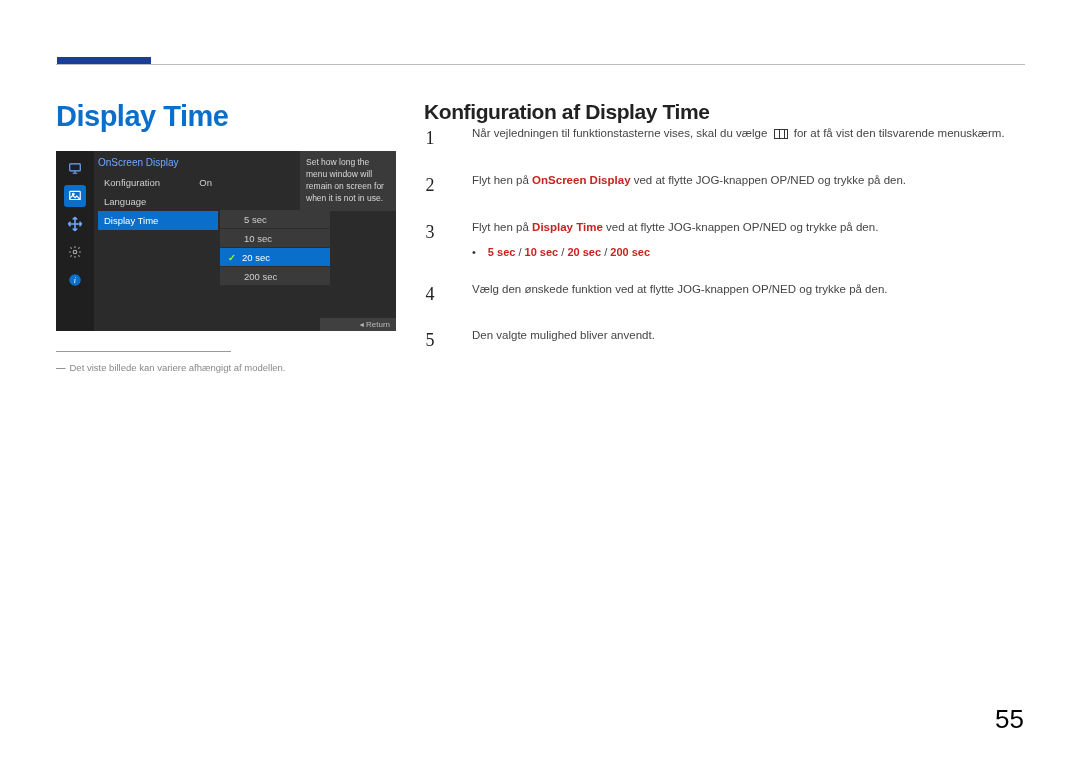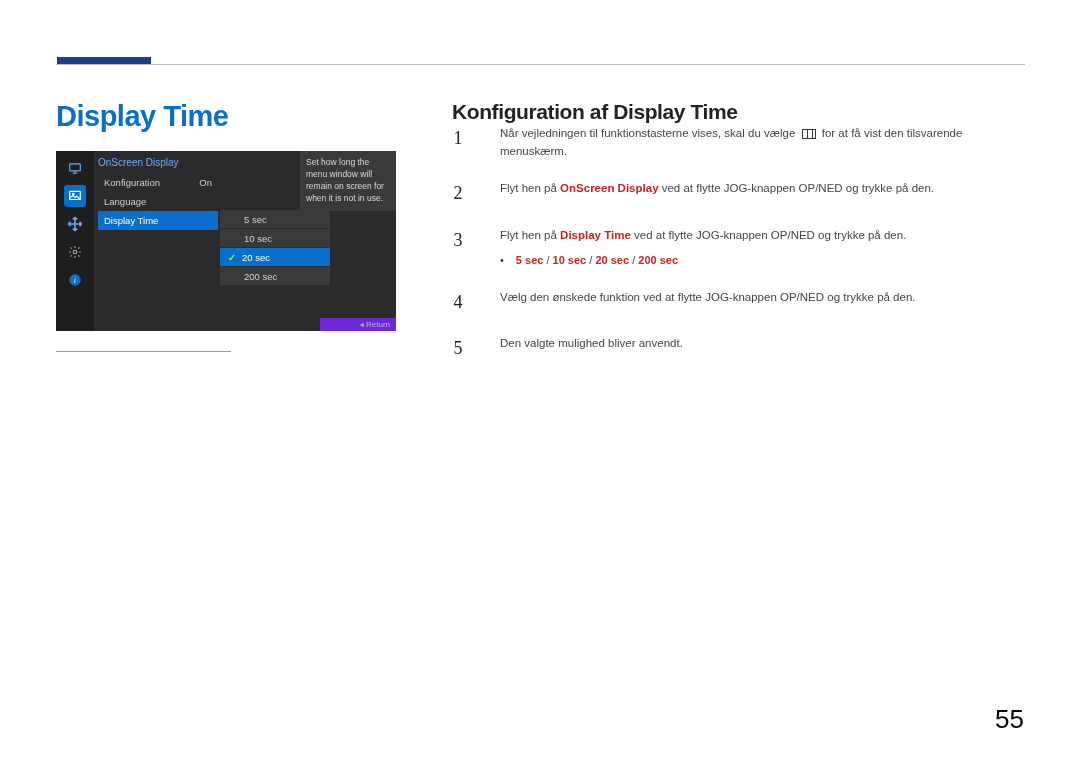--- a/index.html
+++ b/index.html
@@ -27,21 +27,21 @@
     border-top: 1px solid #bbb;
   }
   .page {
     position: absolute;
     left: 56px;
     right: 56px;
     top: 100px;
   }
   .two-col {
     display: flex;
-    gap: 56px;
+    gap: 28px;
   }
   .left-col { width: 340px; }
   .right-col { flex: 1; }
   .section-title {
     color: #0a6ecb;
     font-size: 29px;
     font-weight: 600;
     margin-bottom: 18px;
     letter-spacing: -0.5px;
   }
@@ -120,21 +120,21 @@
     background: #3a3a3a;
     font-size: 8.5px;
     line-height: 1.4;
     padding: 6px 6px;
     color: #d8d8d8;
   }
   .osd-return {
     position: absolute;
     right: 0; bottom: 0;
     width: 76px;
-    background: #6d28d9;
+    background: #404040;
     font-size: 8px;
     text-align: right;
     padding: 2px 6px;
     color: #bbb;
   }
   .footnote-rule {
     width: 175px;
     border-top: 1px solid #999;
     margin-top: 20px;
     margin-bottom: 10px;
@@ -272,20 +272,23 @@
           <div class="osd-sub-row">
               <span style="width:10px"></span>
               <span>200 sec</span>
             </div>
         </div>
         <div class="osd-help">Set how long the menu window will remain on screen for when it is not in use.</div>
         <div class="osd-return">◂ <span>Return</span></div>
       </div>
 
       <div class="footnote-rule"></div>
+      <div class="footnote">
+        <span class="dash">―</span><span>Det viste billede kan variere afhængigt af modellen.</span>
+      </div>
     </div>
 
     <div class="right-col">
       <h2 class="config-title">Konfiguration af Display Time</h2>
       <div class="steps">
 
         <div class="step">
           <div class="step-num">1</div>
           <div class="step-body">
             <span>Når vejledningen til funktionstasterne vises, skal du vælge </span><span class="menu-icon"></span><span> for at få vist den tilsvarende menuskærm.</span>

